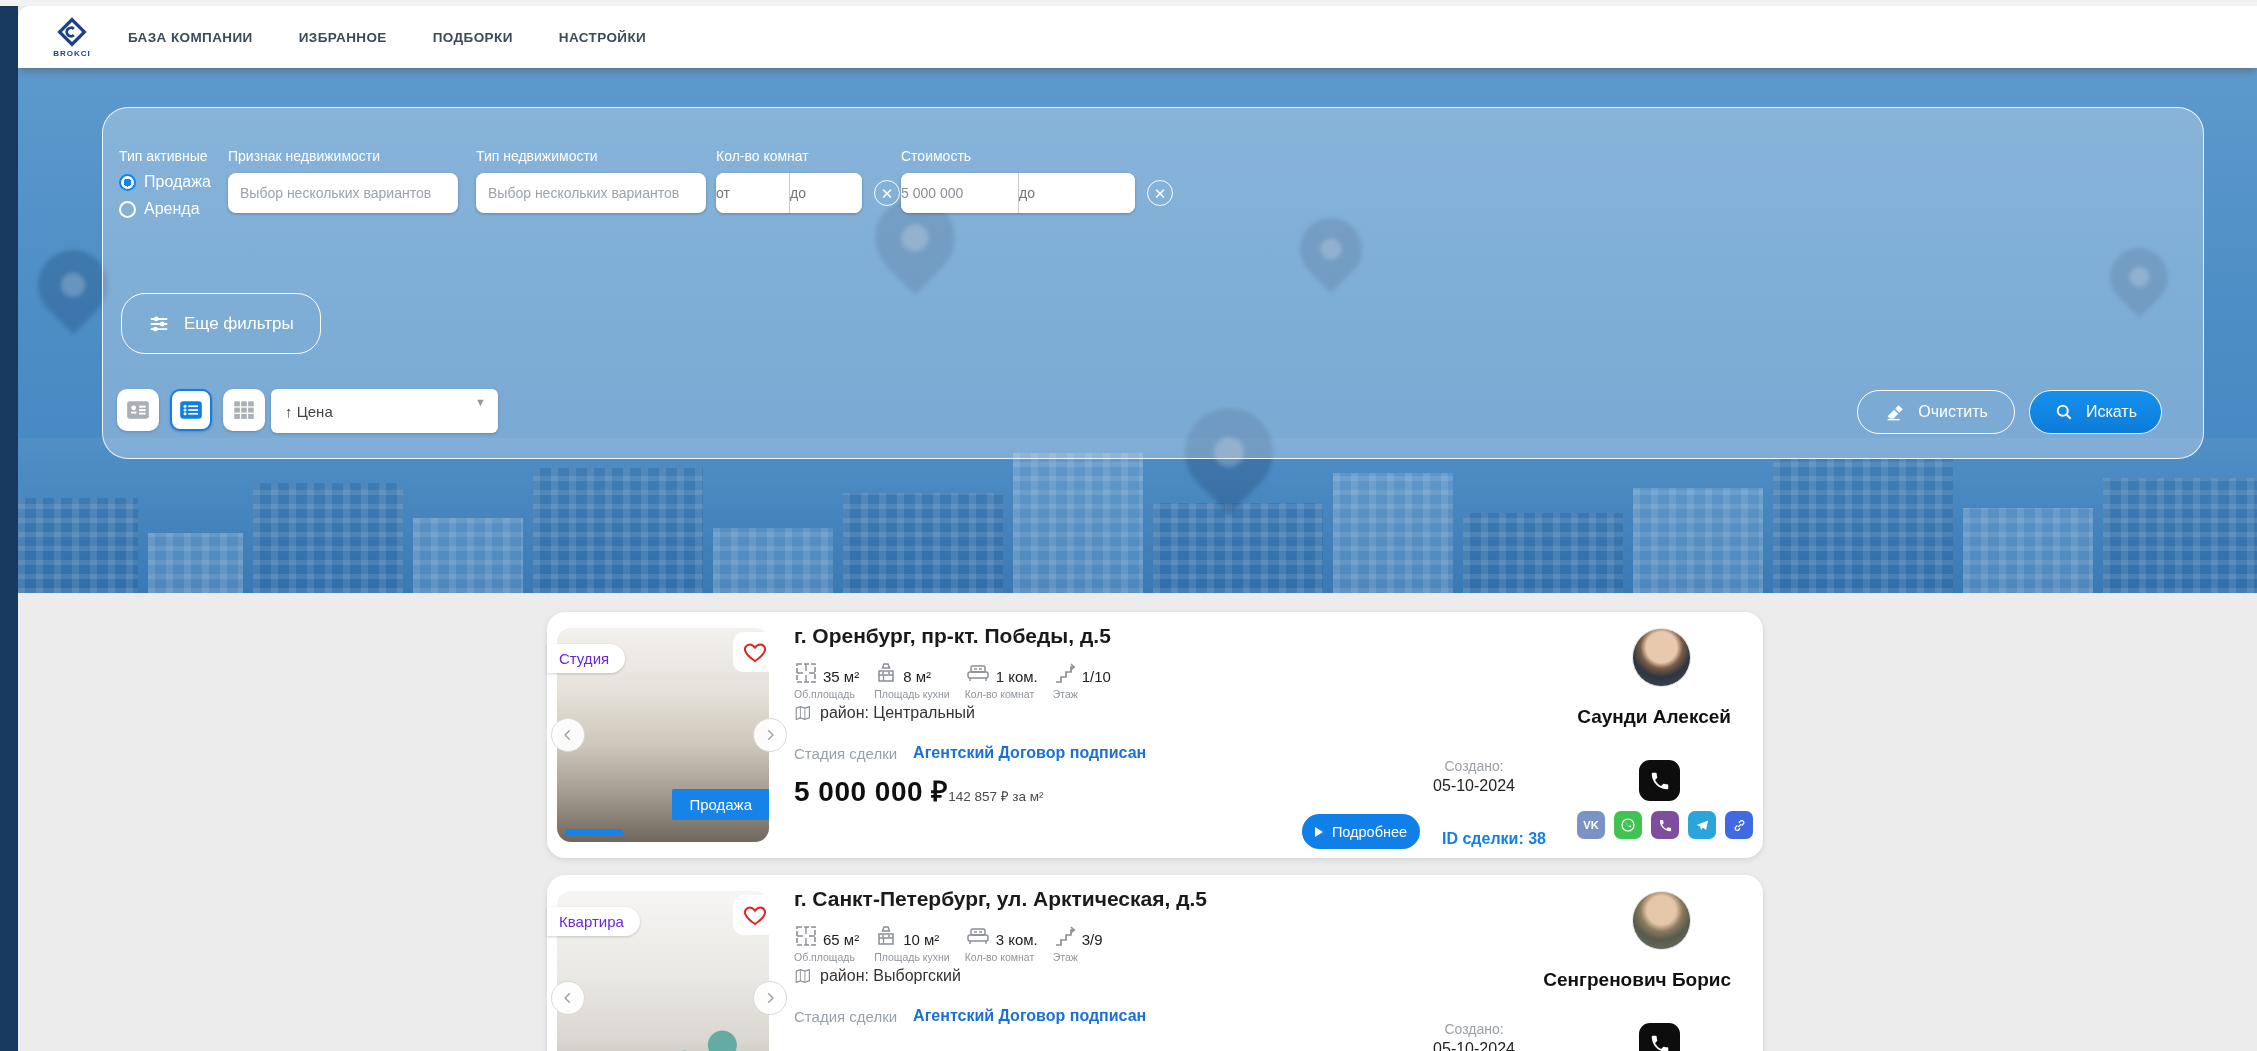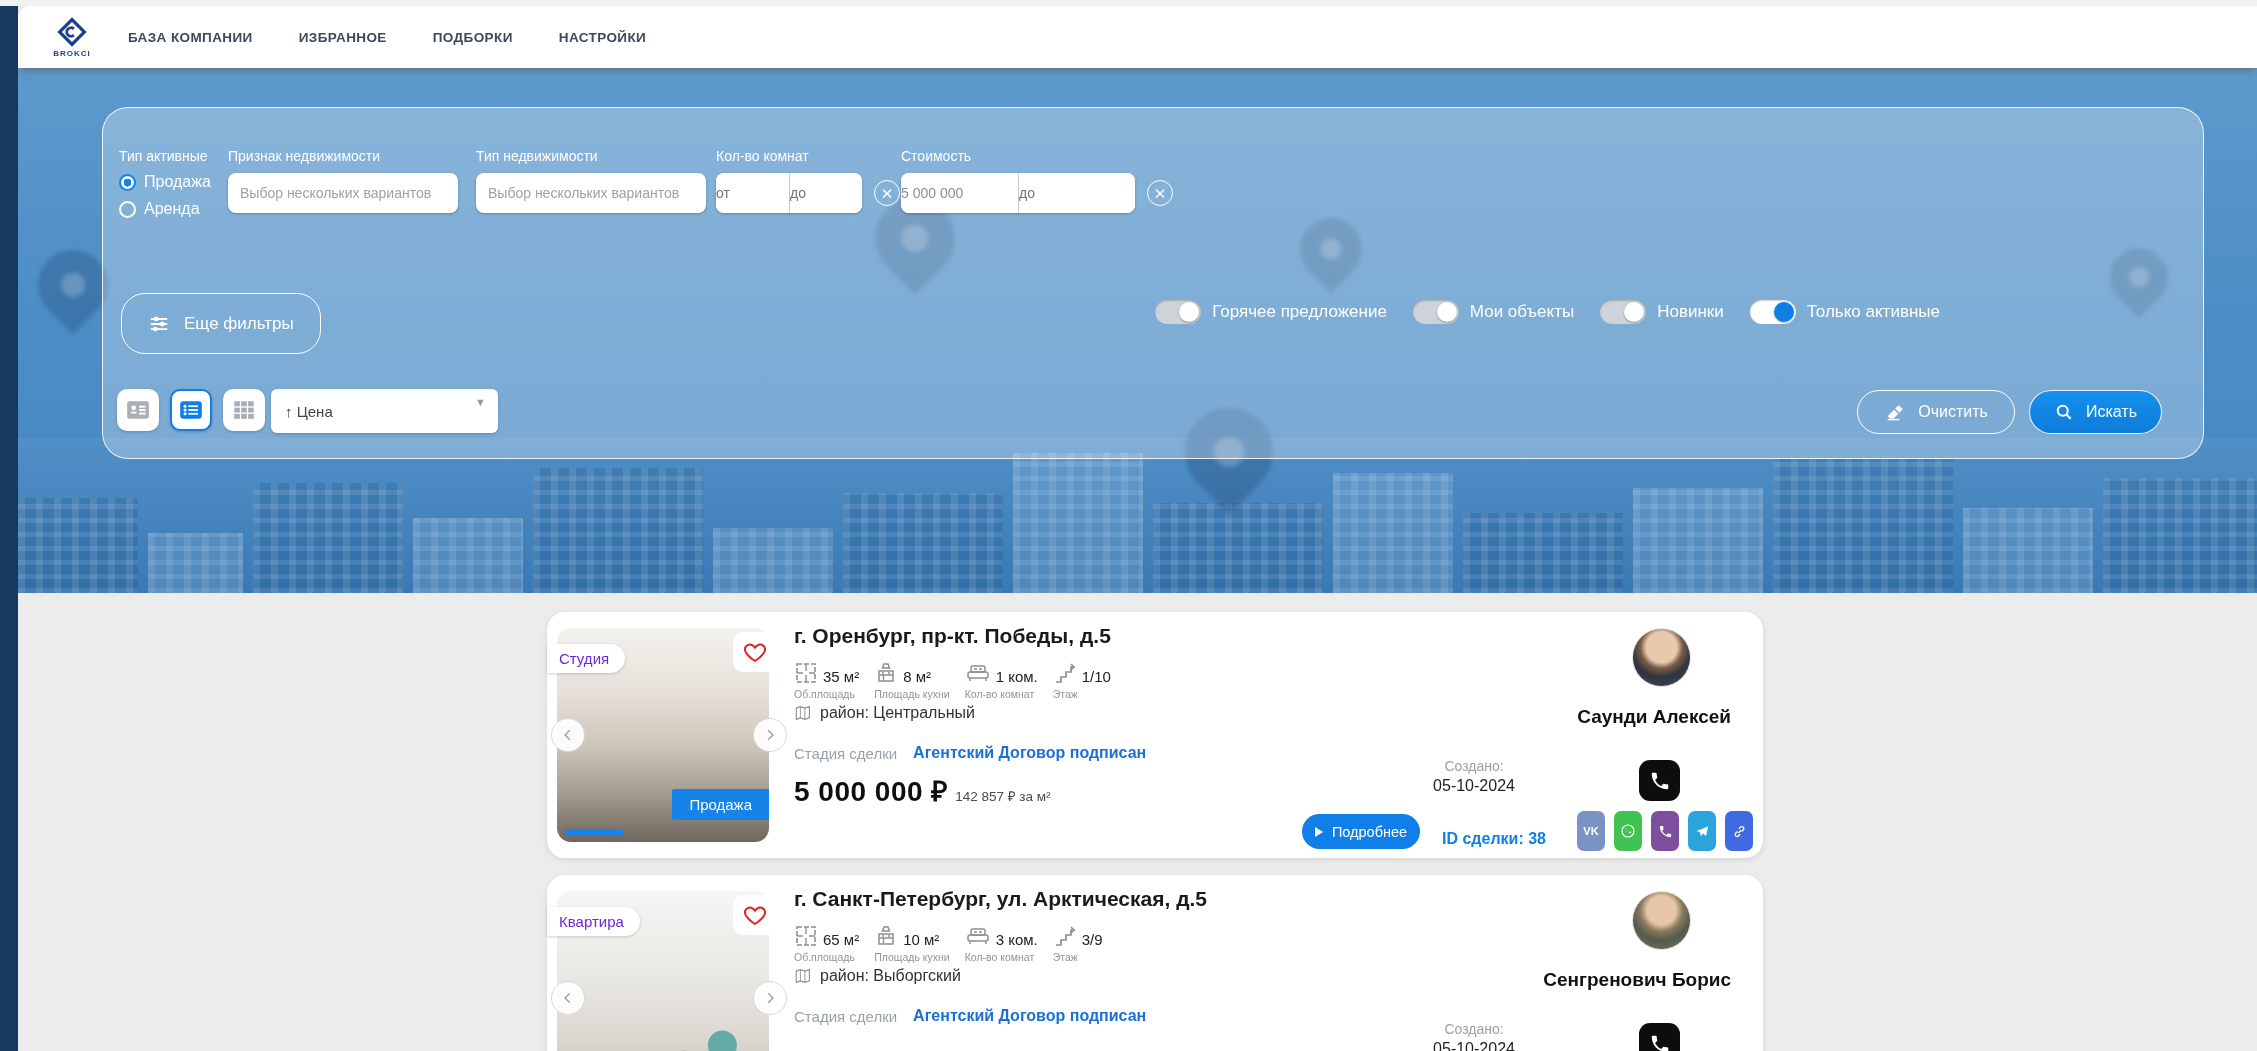--- a/index.html
+++ b/index.html
@@ -103,41 +103,41 @@
 
   .content { position:absolute; left:247px; top:12px; width:760px; }
   .title { font-size:21px; font-weight:bold; color:#1a1a1a; }
   .specs { display:flex; margin-top:13px; }
   .spec { margin-right:15px; min-width:62px; }
   .spec-top { display:flex; align-items:flex-end; gap:5px; font-size:15px; color:#222; white-space:nowrap; }
   .spec-label { font-size:10.5px; color:#8e959c; margin-top:3px; }
   .district { margin-top:4px; font-size:16px; color:#333; display:flex; gap:8px; align-items:center; }
   .stage { margin-top:22px; font-size:15px; color:#98a1ab; display:flex; align-items:center; gap:16px; }
   .stage-value { color:#1b6fd8; font-weight:bold; font-size:16px; }
-  .price-row { margin-top:9px; display:flex; align-items:baseline; gap:7px; }
+  .price-row { margin-top:9px; display:flex; align-items:baseline; gap:0; }
   .price { font-size:28px; font-weight:bold; color:#0f0f0f; letter-spacing:.5px; }
   .ppm { font-size:13.5px; color:#4a4a4a; }
 
   .created { position:absolute; left:853px; top:146px; width:148px; text-align:center; }
   .created-label { font-size:14px; color:#9aa0a6; }
   .created-date { font-size:16px; color:#222; margin-top:3px; }
   .details-btn { position:absolute; left:755px; top:202px; width:118px; height:35px; border-radius:18px;
                  background:#1080e8; color:#fff; font-size:14.5px; display:flex; align-items:center;
                  justify-content:center; gap:9px; cursor:pointer; }
   .play { width:0; height:0; border-left:8px solid #fff; border-top:5px solid transparent; border-bottom:5px solid transparent; }
   .deal-id { position:absolute; left:895px; top:218px; font-size:16px; font-weight:bold; color:#1080e8; }
   .avatar { position:absolute; left:1085px; top:16px; width:59px; height:59px; border-radius:50%;
             border:1px solid #e2e2e2; }
   .av1 { background:radial-gradient(circle at 50% 32%, #e8c9ae 0 32%, #7a5c48 44%, #2f3540 62%, #444c58 100%); }
   .av2 { background:radial-gradient(circle at 50% 32%, #e6c6a8 0 30%, #8a7a5e 44%, #565a4b 62%, #70756a 100%); }
   .agent-name { position:absolute; right:32px; top:94px; font-size:19px; font-weight:bold; color:#111; white-space:nowrap; }
   .phone-btn { position:absolute; left:1092px; top:148px; width:41px; height:41px; background:#0d0d0d;
                border-radius:11px; display:grid; place-items:center; cursor:pointer; }
   .socials { position:absolute; left:1030px; top:199px; display:flex; gap:9px; }
-  .soc { width:28px; height:40px; border-radius:7px; display:grid; place-items:center; color:#fff;
+  .soc { width:28px; height:28px; border-radius:7px; display:grid; place-items:center; color:#fff;
          font-size:11px; font-weight:bold; cursor:pointer; }
   .vk { background:#7b93c4; } .wa { background:#40c351; } .vb { background:#7d4e9e; }
   .tg { background:#2aa5dc; } .lk { background:#4169e1; }
 </style>
 </head>
 <body>
 
 <div class="top-gap"></div>
 <div class="left-strip"></div>
 
@@ -230,38 +230,20 @@
     <div class="more-filters">
       <svg width="22" height="22" viewBox="0 0 24 24">
         <path d="M3 6.5h18M3 12h18M3 17.5h18" stroke="#fff" stroke-width="2"></path>
         <circle cx="9" cy="6.5" r="2.6" fill="#fff"></circle>
           <circle cx="15.5" cy="12" r="2.6" fill="#fff"></circle>
           <circle cx="8" cy="17.5" r="2.6" fill="#fff"></circle>
       </svg>
       <span>Еще фильтры</span>
     </div>
 
-    <div class="toggles">
-      <div class="toggle-item">
-        <span class="switch"></span>
-        <span class="toggle-label">Горячее предложение</span>
-      </div>
-      <div class="toggle-item">
-        <span class="switch"></span>
-        <span class="toggle-label">Мои объекты</span>
-      </div>
-      <div class="toggle-item">
-        <span class="switch"></span>
-        <span class="toggle-label">Новинки</span>
-      </div>
-      <div class="toggle-item">
-        <span class="switch on"></span>
-        <span class="toggle-label">Только активные</span>
-      </div>
-    </div>
 
     <div class="views">
       <div class="view-btn">
         <svg width="26" height="26" viewBox="0 0 24 24">
           <rect x="2" y="4" width="20" height="16" rx="2" fill="#a9afb6"></rect>
           <circle cx="8" cy="10" r="2.2" fill="#fff"></circle>
             <rect x="5.5" y="13.5" width="5" height="1.8" fill="#fff"></rect>
           <rect x="13" y="8" width="6" height="1.8" fill="#fff"></rect>
             <rect x="13" y="11.2" width="6" height="1.8" fill="#fff"></rect>
             <rect x="13" y="14.4" width="6" height="1.8" fill="#fff"></rect>

